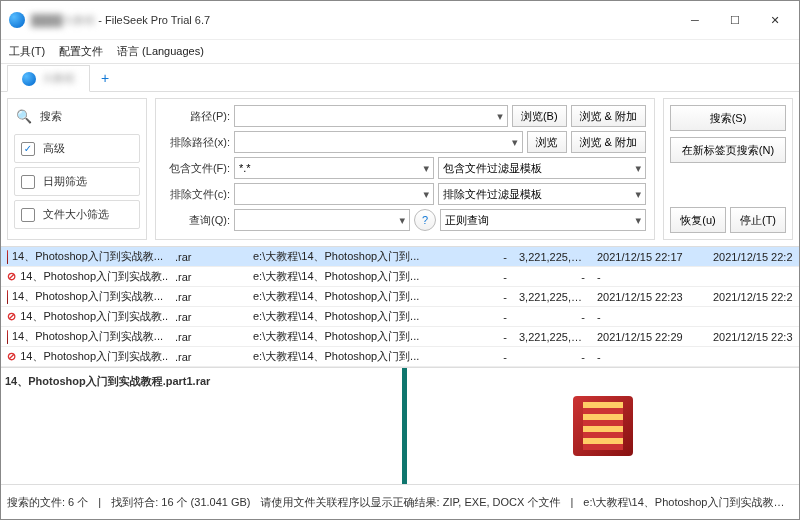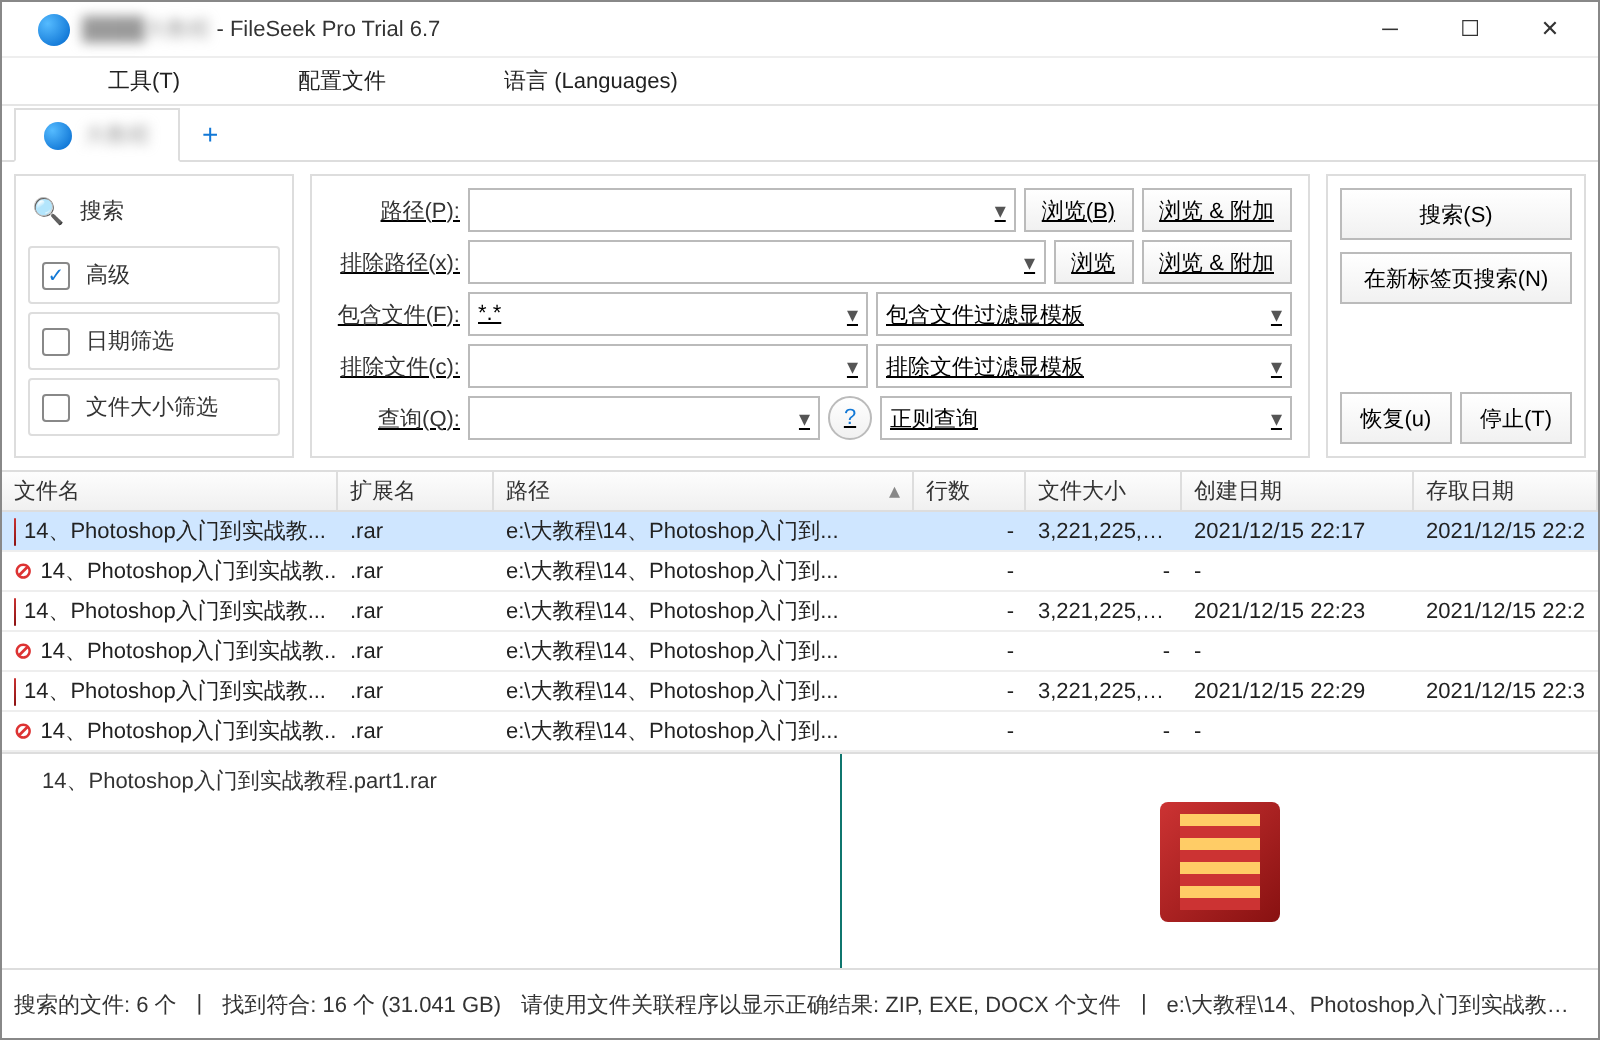--- a/index.html
+++ b/index.html
@@ -1,35 +1,35 @@
 <!DOCTYPE html>
 <html><head>
 <meta charset="utf-8">
 <style>
 * { box-sizing: border-box; margin: 0; padding: 0; font-family: "Microsoft YaHei", "Segoe UI", sans-serif; font-size: 11px; }
 body { background: #fff; width: 800px; height: 520px; overflow: hidden; border: 1px solid #888; display: flex; flex-direction: column; }
-.titlebar { height: 28px; display: flex; align-items: center; padding: 0 4px 0 18px; border-bottom: 1px solid #eee; }
+.titlebar { height: 39px; display: flex; align-items: center; padding: 0 4px 0 8px; border-bottom: 1px solid #eee; }
 .titlebar .icon { width: 16px; height: 16px; margin-right: 6px; border-radius: 50%; background: radial-gradient(circle at 30% 30%, #5bf, #06c); }
 .titlebar .title { flex: 1; font-size: 12px; color: #333; }
 .titlebar .winbtn { width: 40px; height: 26px; display: flex; align-items: center; justify-content: center; color: #333; cursor: pointer; }
 .menubar { height: 24px; display: flex; align-items: center; padding: 0 8px; gap: 14px; border-bottom: 1px solid #e5e5e5; }
-.menubar span { color: #222; cursor: pointer; margin-left: 45px; }
+.menubar span { color: #222; cursor: pointer; }
 .tabbar { height: 28px; display: flex; align-items: flex-end; border-bottom: 1px solid #ddd; padding-left: 6px; gap: 0; }
 .tab { padding: 5px 14px; border: 1px solid #ddd; border-bottom: none; background: #fafafa; margin-right: -1px; position: relative; top: 1px; display: flex; align-items: center; gap: 6px; cursor: pointer; }
 .tab.active { background: #fff; border-bottom: 1px solid #fff; }
 .tab .tabicon { width:14px; height:14px; border-radius:50%; background:radial-gradient(circle at 30% 30%,#5bf,#06c); }
 .addtab { padding: 5px 12px; color: #1278d6; font-size: 14px; cursor: pointer; }
 .workarea { flex: 1; display: flex; flex-direction: column; overflow: hidden; }
 .upper { display: flex; padding: 6px; gap: 8px; }
 .sidebar { width: 140px; border: 1px solid #ddd; padding: 6px 6px; display: flex; flex-direction: column; gap: 4px; }
 .side-item { display: flex; align-items: center; gap: 8px; padding: 6px 6px; border: 1px solid #ddd; border-radius: 2px; cursor: pointer; color:#333; }
 .side-item .ico { width: 16px; text-align: center; color: #1278d6; font-size: 13px; }
 .side-item.head { border: none; padding: 4px 2px 6px; }
 .chk { width:14px; height:14px; border:1px solid #888; border-radius:2px; display:inline-flex; align-items:center; justify-content:center; font-size:10px; color:#1278d6; }
-.formpanel { flex: 1; border: 1px solid #ddd; padding: 6px 8px 8px; display: flex; flex-direction: column; gap: 4px; text-decoration: underline; }
+.formpanel { flex: 1; border: 1px solid #ddd; padding: 6px 8px 8px; display: flex; flex-direction: column; gap: 4px; }
 .row { display: flex; align-items: center; gap: 4px; }
 .row .lbl { width: 66px; text-align: right; color:#333; }
 .row input[type=text], .row .combo { flex: 1; height: 22px; border: 1px solid #bbb; padding: 0 4px; background:#fff; }
 .combo { display:flex; align-items:center; justify-content:space-between; }
 .combo .val { overflow:hidden; white-space:nowrap; }
 .combo .dd { color:#555; padding-left:4px; }
 .btn { height: 22px; border: 1px solid #bbb; background: linear-gradient(#fff,#f1f1f1); padding: 0 8px; cursor: pointer; white-space: nowrap; display:inline-flex; align-items:center; justify-content:center; }
 .helpbtn { width:22px; color:#1278d6; border-radius:50%; }
 .rpanel { width: 130px; border: 1px solid #ddd; padding: 6px; display:flex; flex-direction:column; gap:6px;justify-content:flex-end; }
 .rpanel .btn { width:100%; height:26px; }
@@ -47,21 +47,21 @@
 .c.ext { width:78px; }
 .c.path { width:210px; }
 .c.lines { width:56px; text-align:right; }
 .c.size { width:78px; text-align:right; }
 .c.cd { width:116px; }
 .c.sd { flex:1; }
 .fico { width:14px; height:14px; display:inline-block; background:linear-gradient(135deg,#c33,#811); border-radius:2px; position:relative; }
 .fico::after { content:""; position:absolute; inset:2px 3px; background:repeating-linear-gradient(#fc6,#fc6 2px,#c33 2px,#c33 4px); }
 .xmark { color:#d33; font-weight:bold; }
 .preview { display:flex; border-top:1px solid #ddd; height:120px; }
-.pv-left { flex:1; border-right:1px solid #0f766e; padding:6px 20px; color:#333; overflow:hidden; }
+.pv-left { flex:1; border-right:5px solid #0f766e; padding:6px 4px; color:#333; overflow:hidden;font-weight:bold; }
 .pv-right { flex:1; display:flex; align-items:center; justify-content:center; }
 .bigico { width:60px; height:60px; background:linear-gradient(135deg,#c33,#811); border-radius:4px; position:relative; }
 .bigico::after { content:""; position:absolute; inset:6px 10px; background:repeating-linear-gradient(#fc6,#fc6 6px,#c33 6px,#c33 12px); }
 .statusbar { height:20px; border-top:1px solid #ddd; display:flex; align-items:center; gap:10px; padding:17px 6px; font-size:11px; color:#333; }
 .statusbar .seg { white-space:nowrap; }
 .statusbar .seg.path { flex:1; overflow:hidden; text-overflow:ellipsis; }
 .blur { filter: blur(3px); color:#999; }
 </style>
 </head>
 <body>
@@ -169,32 +169,20 @@
       <button class="btn">在新标签页搜索(N)</button>
       <div class="spacerflex"></div>
       <div class="botrow">
         <button class="btn">恢复(u)</button>
         <button class="btn">停止(T)</button>
       </div>
     </div>
   </div>
 
   <div class="grid">
-    <div class="gh">
-      <div class="c fn">文件名</div>
-      <div class="c ext">扩展名</div>
-      <div class="c path">
-          <span>路径</span>
-          <span style="margin-left:auto;color:#888">▴</span>
-        </div>
-      <div class="c lines">行数</div>
-      <div class="c size">文件大小</div>
-      <div class="c cd">创建日期</div>
-      <div class="c sd">存取日期</div>
-    </div>
     <div id="rows">
         <div class="gr sel">
           <div class="c fn">
             <span class="fico"></span>
             <span>14、Photoshop入门到实战教...</span>
           </div>
           <div class="c ext">.rar</div>
           <div class="c path">e:\大教程\14、Photoshop入门到...</div>
           <div class="c lines">-</div>
           <div class="c size">3,221,225,472</div>

